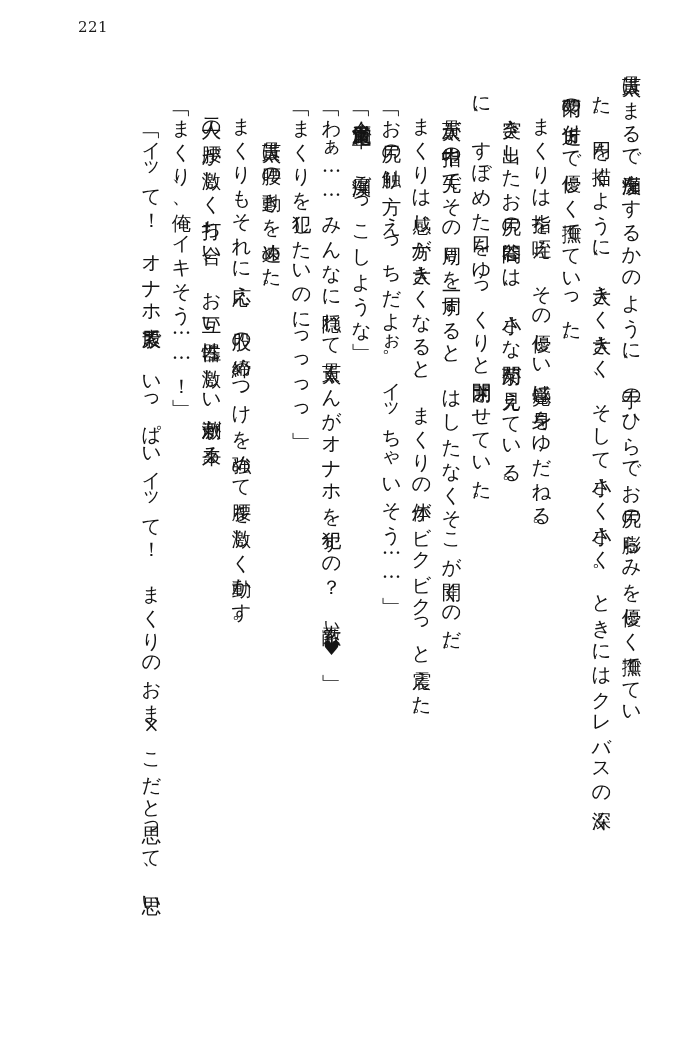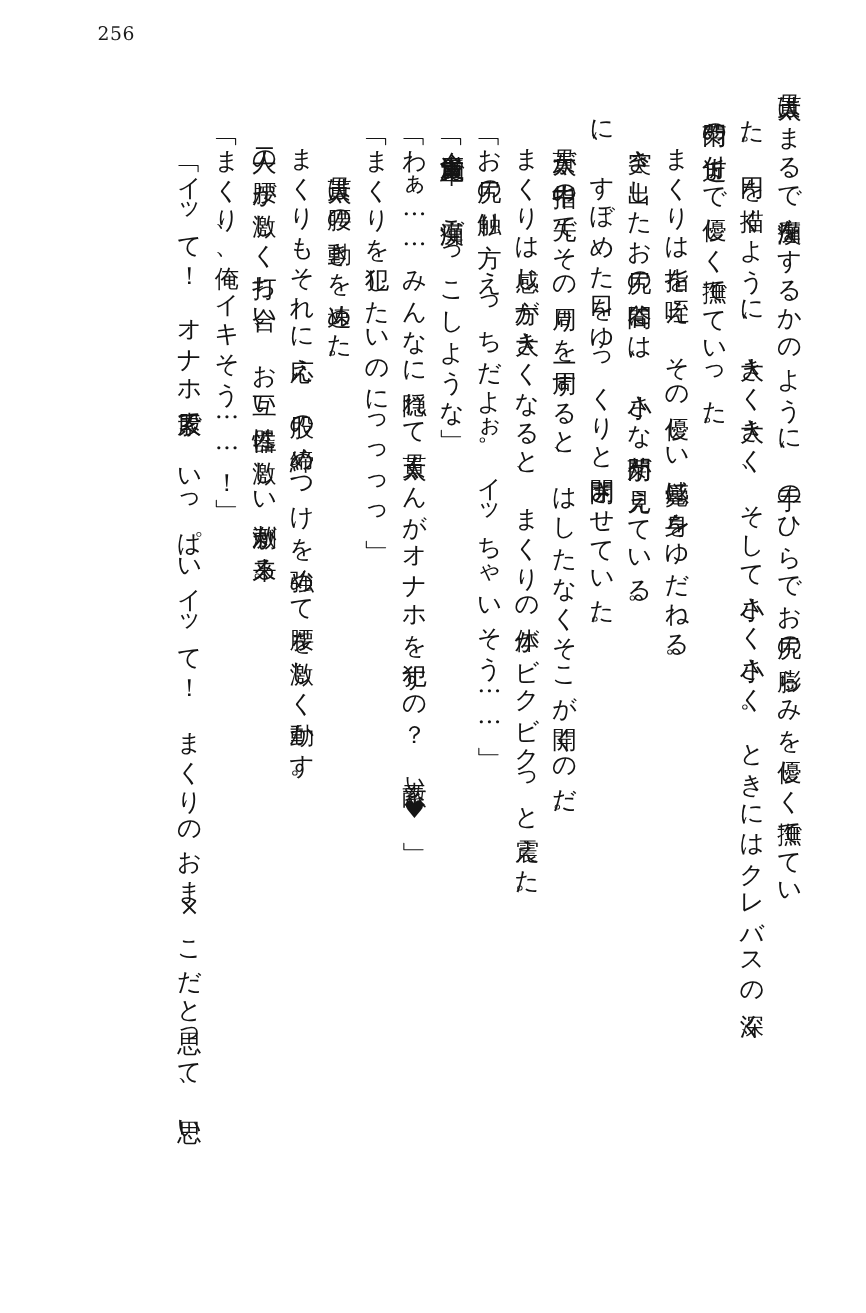--- a/index.html
+++ b/index.html
@@ -66,21 +66,21 @@
   
   .col.indent-1 { padding-top: 22px; }
   .col.indent-2 { padding-top: 44px; }
   .col.indent-3 { padding-top: 66px; }
 </style>
 </head>
 <body>
 
 <div id="page">
 
-  <div id="page-number">256</div>
+  <div id="page-number">221</div>
 
   <div id="body-text">
       <div class="col">貫太はまるで痴漢をするかのように、手のひらでお尻の膨らみを優しく撫でてい</div>
       <div class="col indent-1">た。円を描くように、大きく大きく、そして小さく小さく。ときにはクレバスの深く、</div>
       <div class="col indent-1">菊門の付近まで優しく撫でていった。</div>
       <div class="col indent-2">まくりは指を咥え、その優しい感覚に身をゆだねる。</div>
       <div class="col indent-2">突き出したお尻の谷間には、小さな菊門が見えている。</div>
       <div class="col indent-1">に、すぼめた口をゆっくりと開閉させていた。</div>
       <div class="col indent-2">貫太が中指の先でその周りを一周すると、はしたなくそこが開くのだ。</div>
       <div class="col indent-2">まくりは感じ方が大きくなると、まくりの体がビクビクっと震えた。</div>

